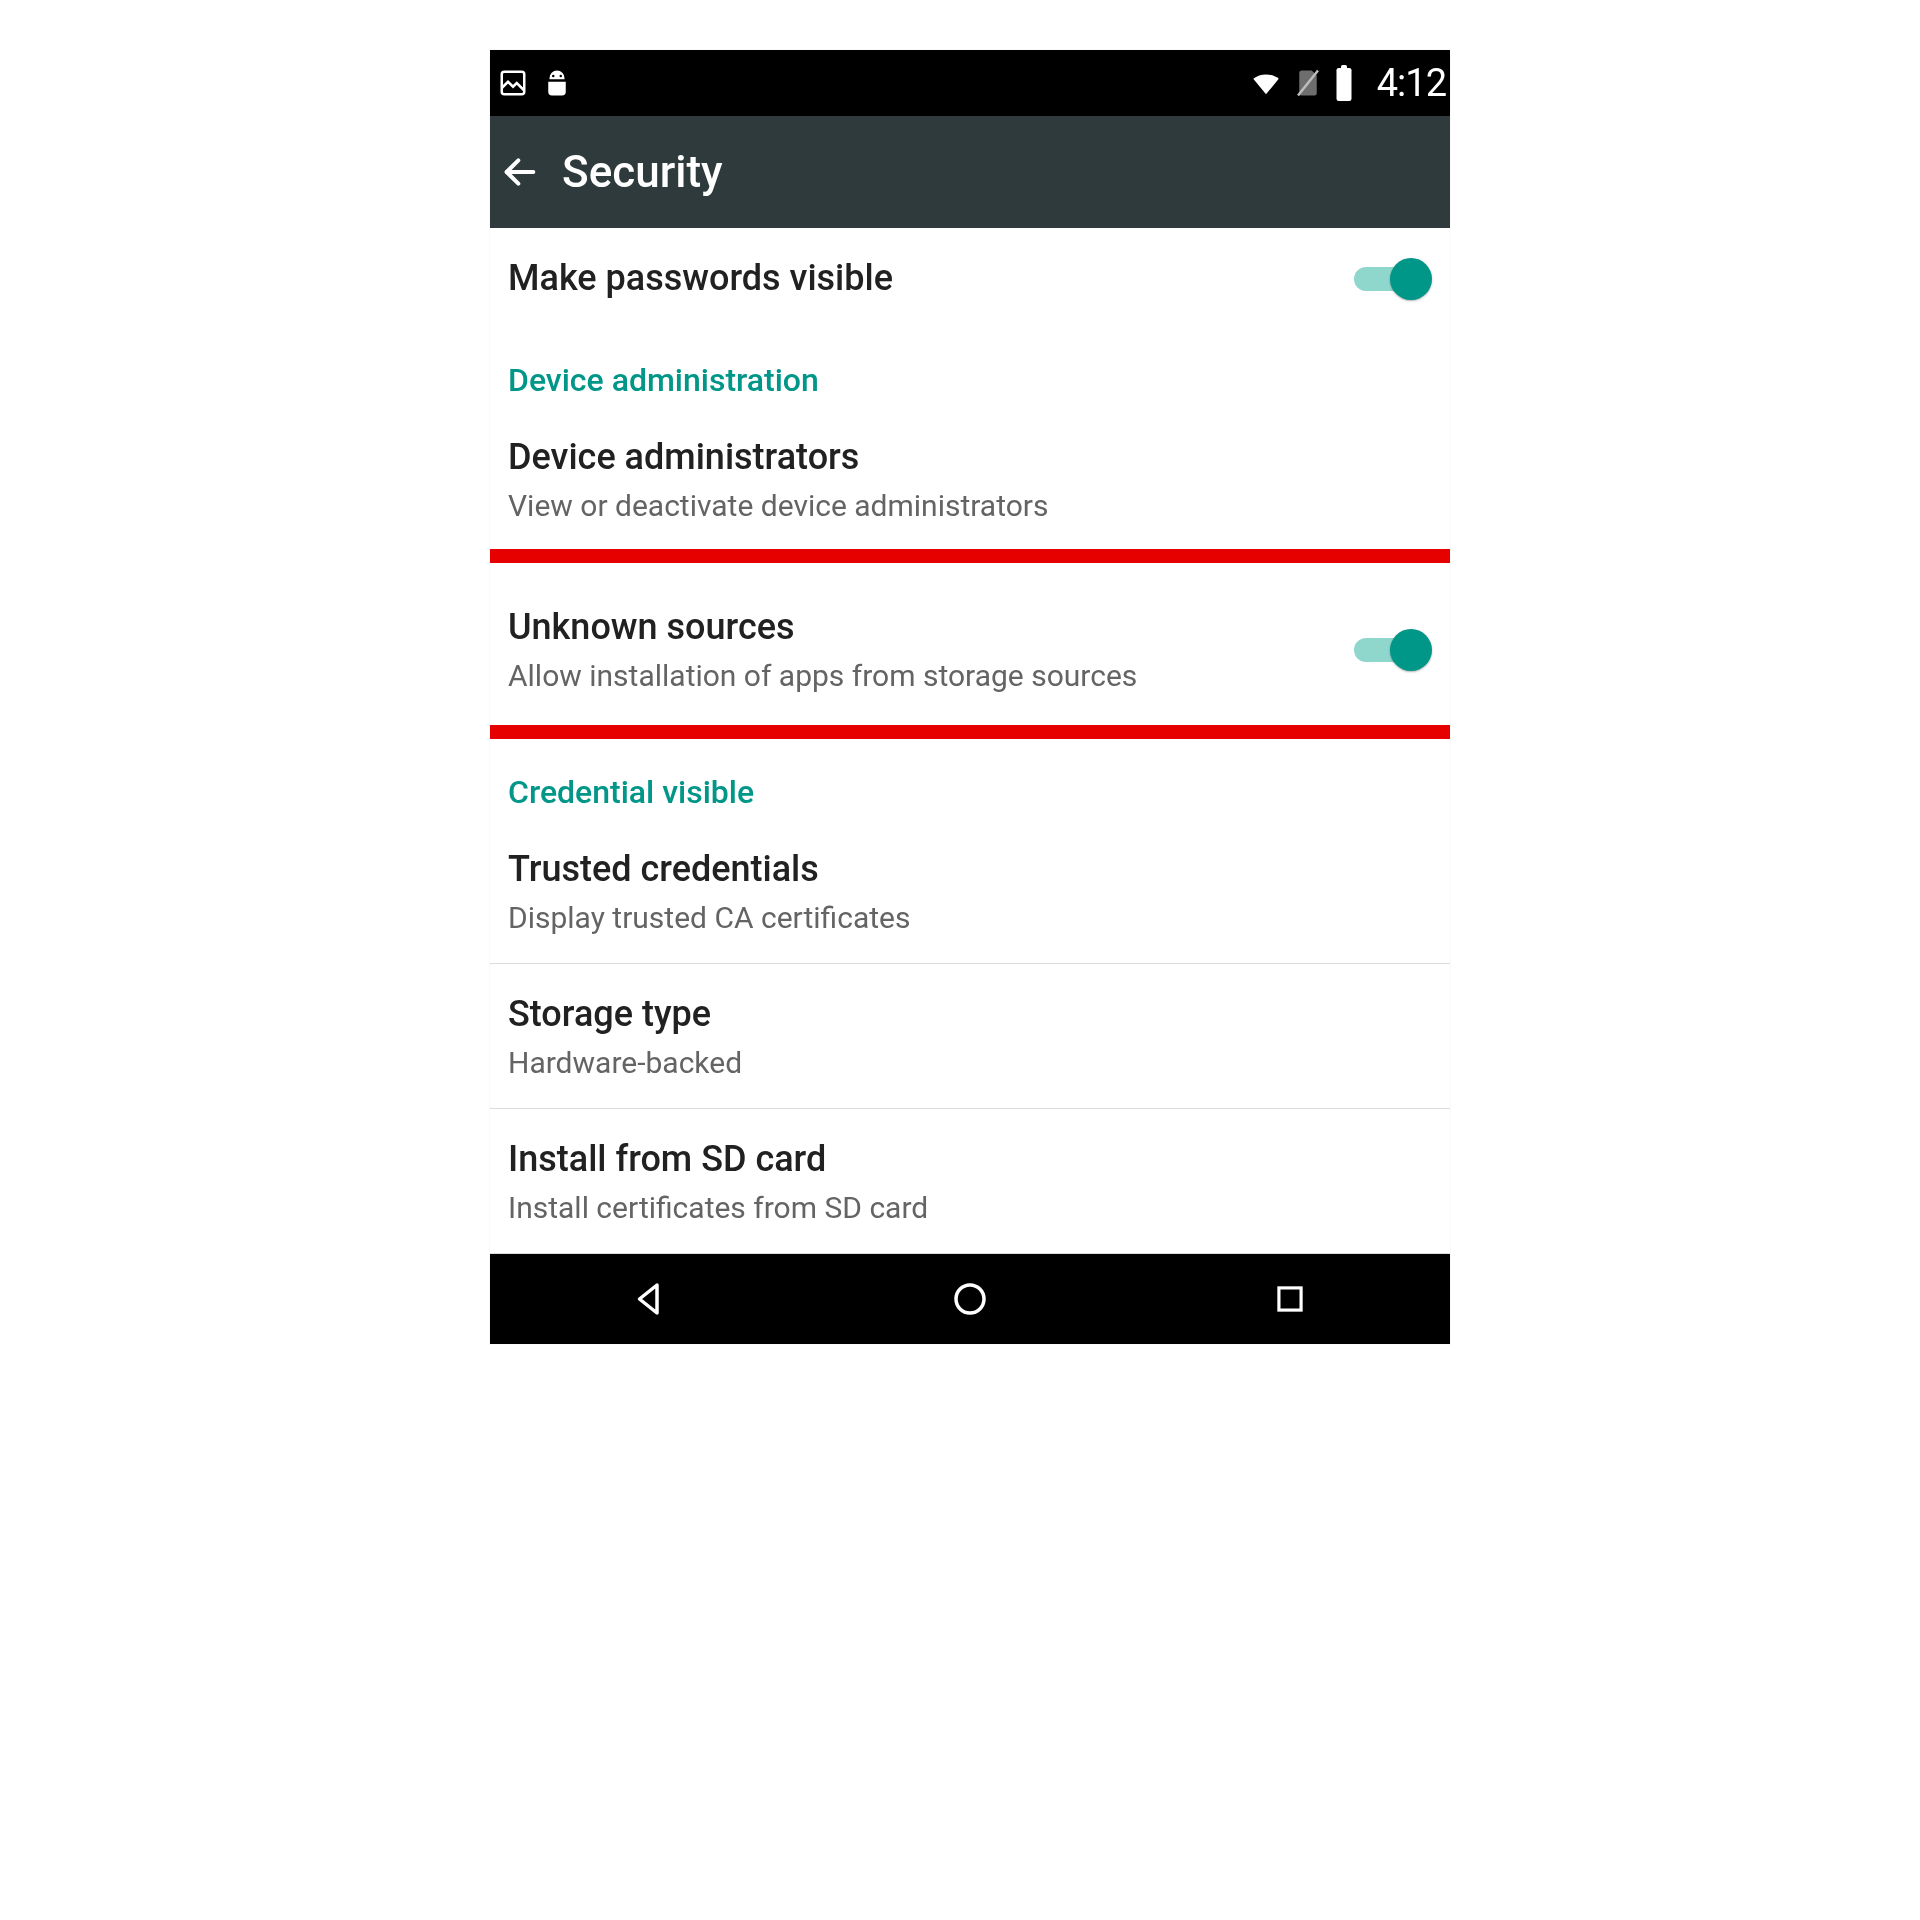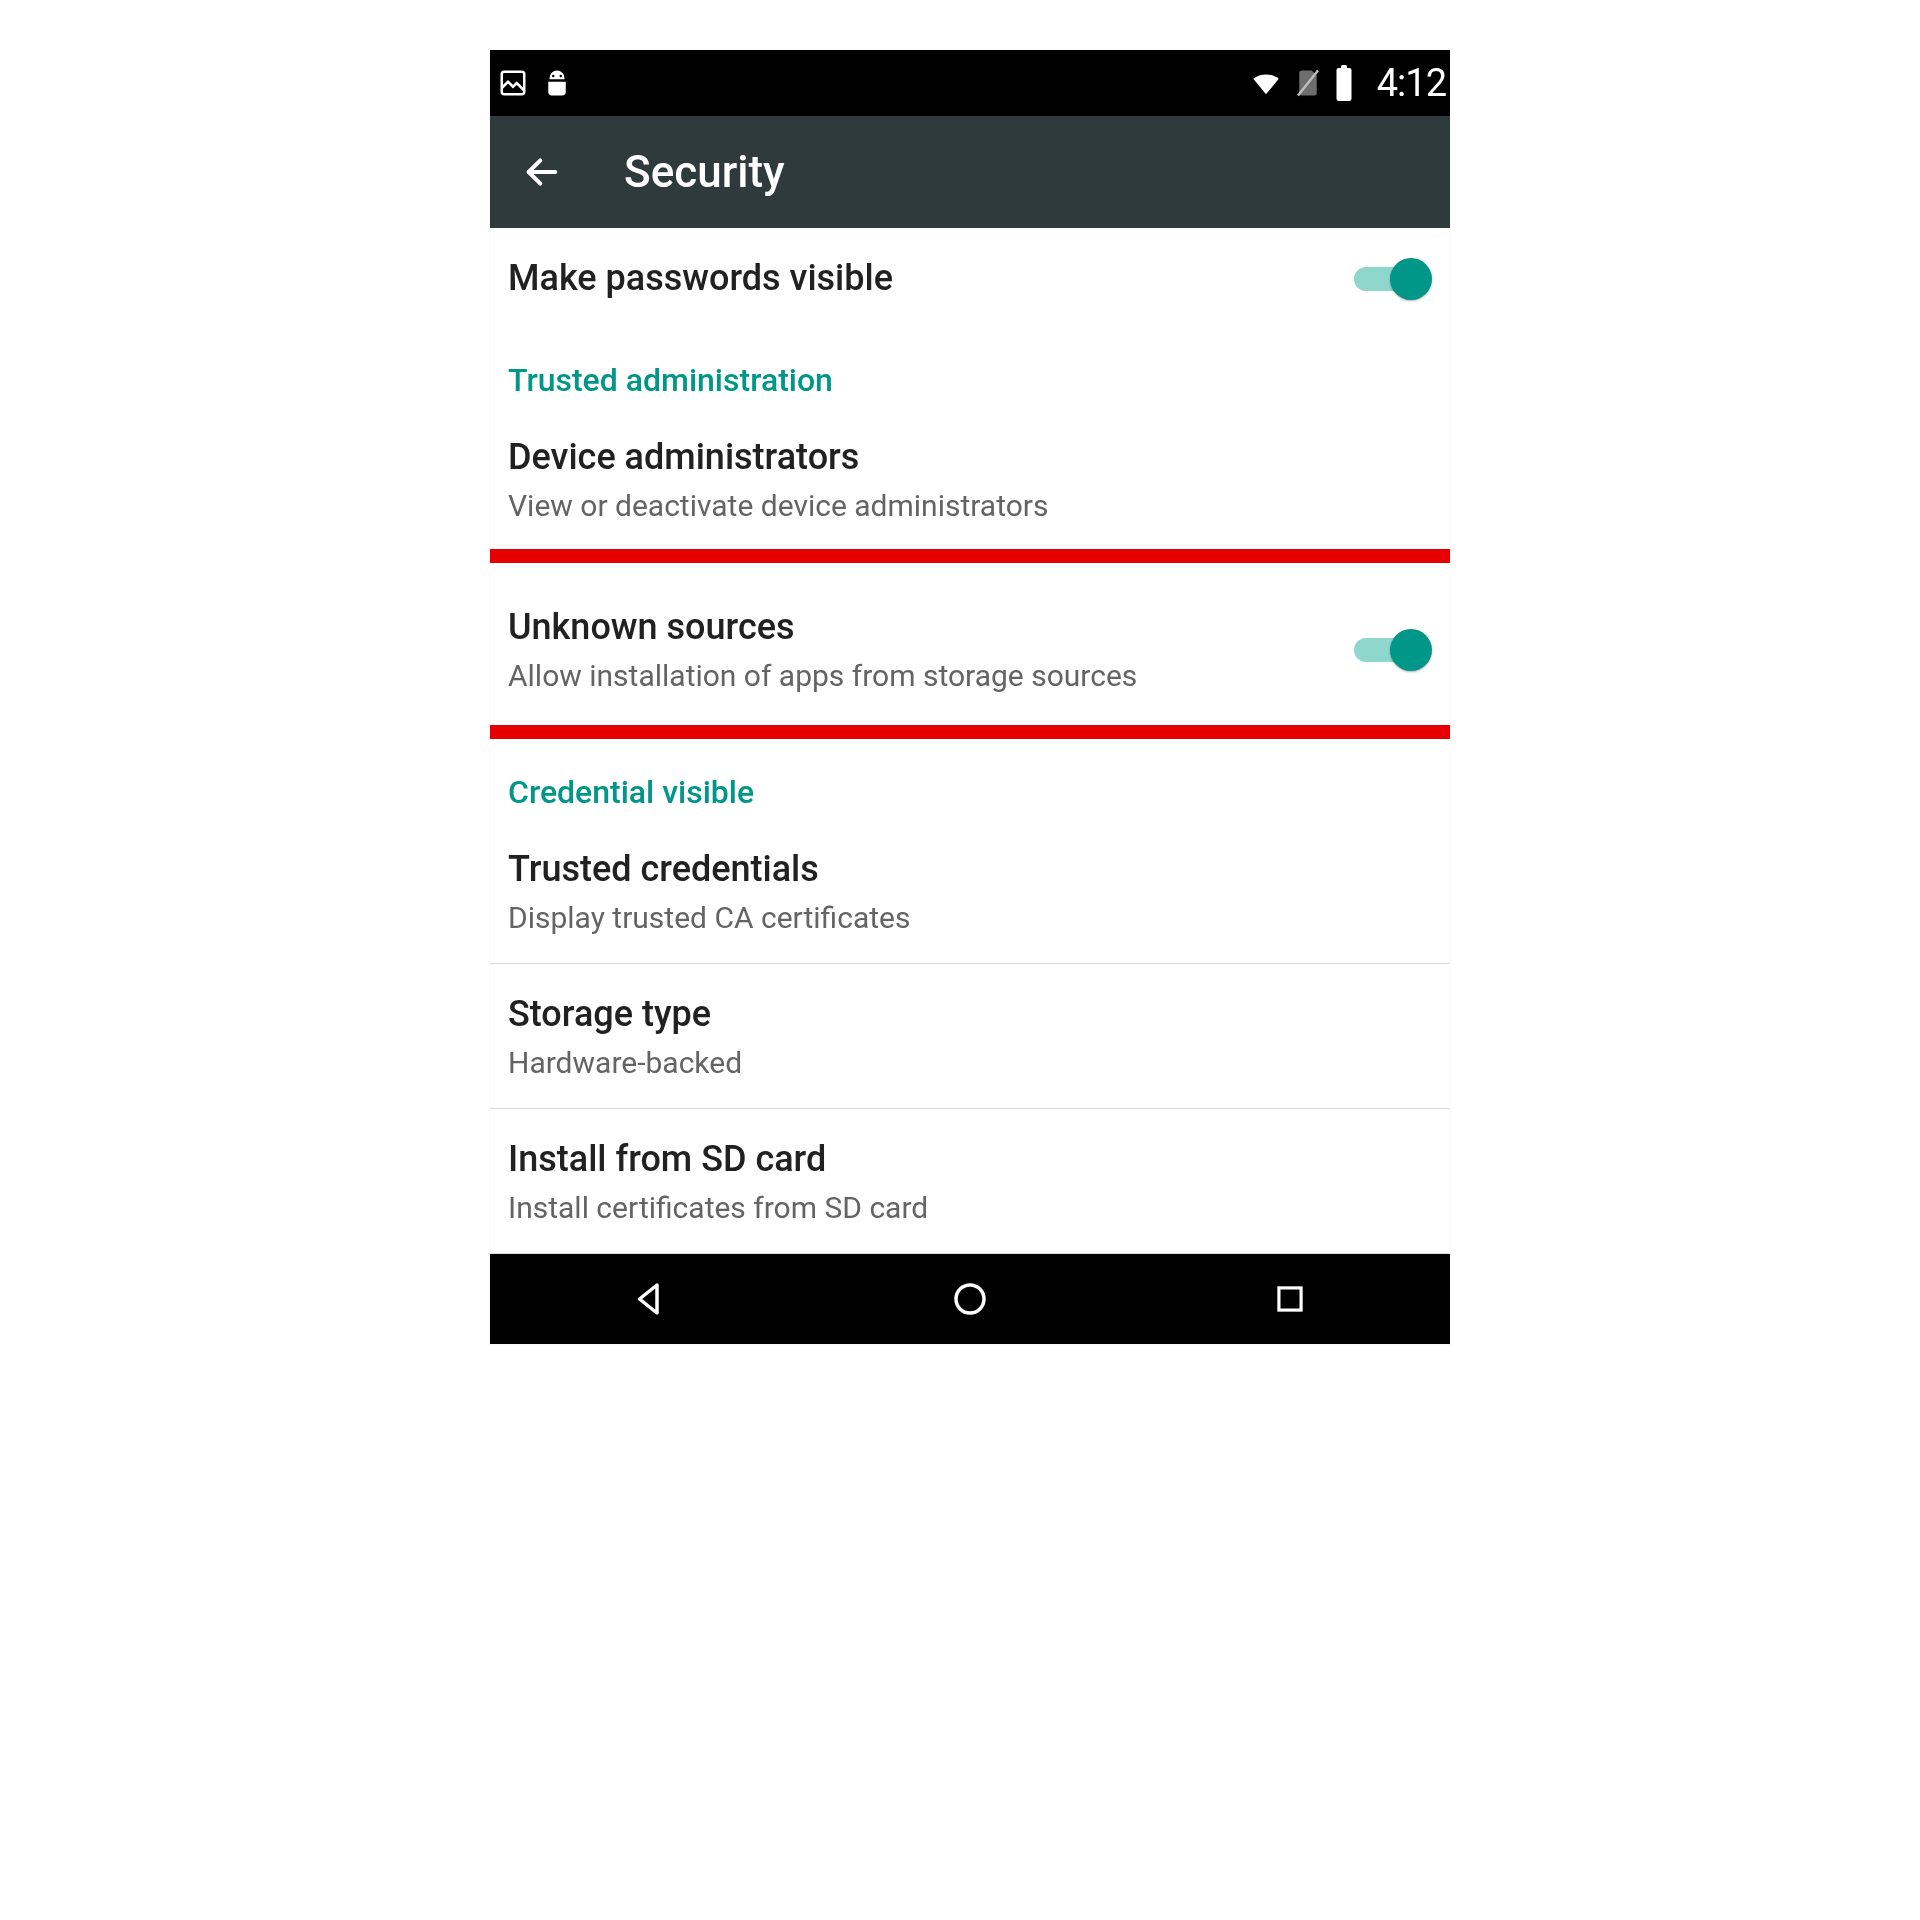--- a/index.html
+++ b/index.html
@@ -47,22 +47,22 @@
   .sb-right .clock{font-size:38px;margin-left:12px;letter-spacing:-1px;}
   .sb-icon{display:inline-flex;align-items:center;justify-content:center;}
   .sb-icon svg{display:block;}
 
   
   .appbar{
     background:var(--appbar);
     height:112px;
     display:flex;
     align-items:center;
-    gap:60px;
-    padding:0 30px;
+    gap:20px;
+    padding:0 8px;
     color:#fff;
   }
   .appbar .back{width:44px;height:44px;display:flex;align-items:center;justify-content:center;cursor:pointer;}
   .appbar .title{font-size:44px;font-weight:500;}
 
   
   .list{background:var(--page-bg);}
   .row{
     padding:28px 18px 26px 18px;
     border-bottom:1px solid var(--divider);
@@ -168,21 +168,21 @@
       <div class="row no-border">
         <div class="txt">
           <div class="ptitle">Make passwords visible</div>
         </div>
         <div class="switch">
           <div class="track"></div>
             <div class="thumb"></div>
         </div>
       </div>
 
-      <div class="section">Trusted administration</div>
+      <div class="section">Device administration</div>
 
       <div class="row no-border" style="padding-bottom:24px;">
         <div class="txt">
           <div class="ptitle">Device administrators</div>
           <div class="psub">View or deactivate device administrators</div>
         </div>
       </div>
 
       <div class="redbar"></div>
 

